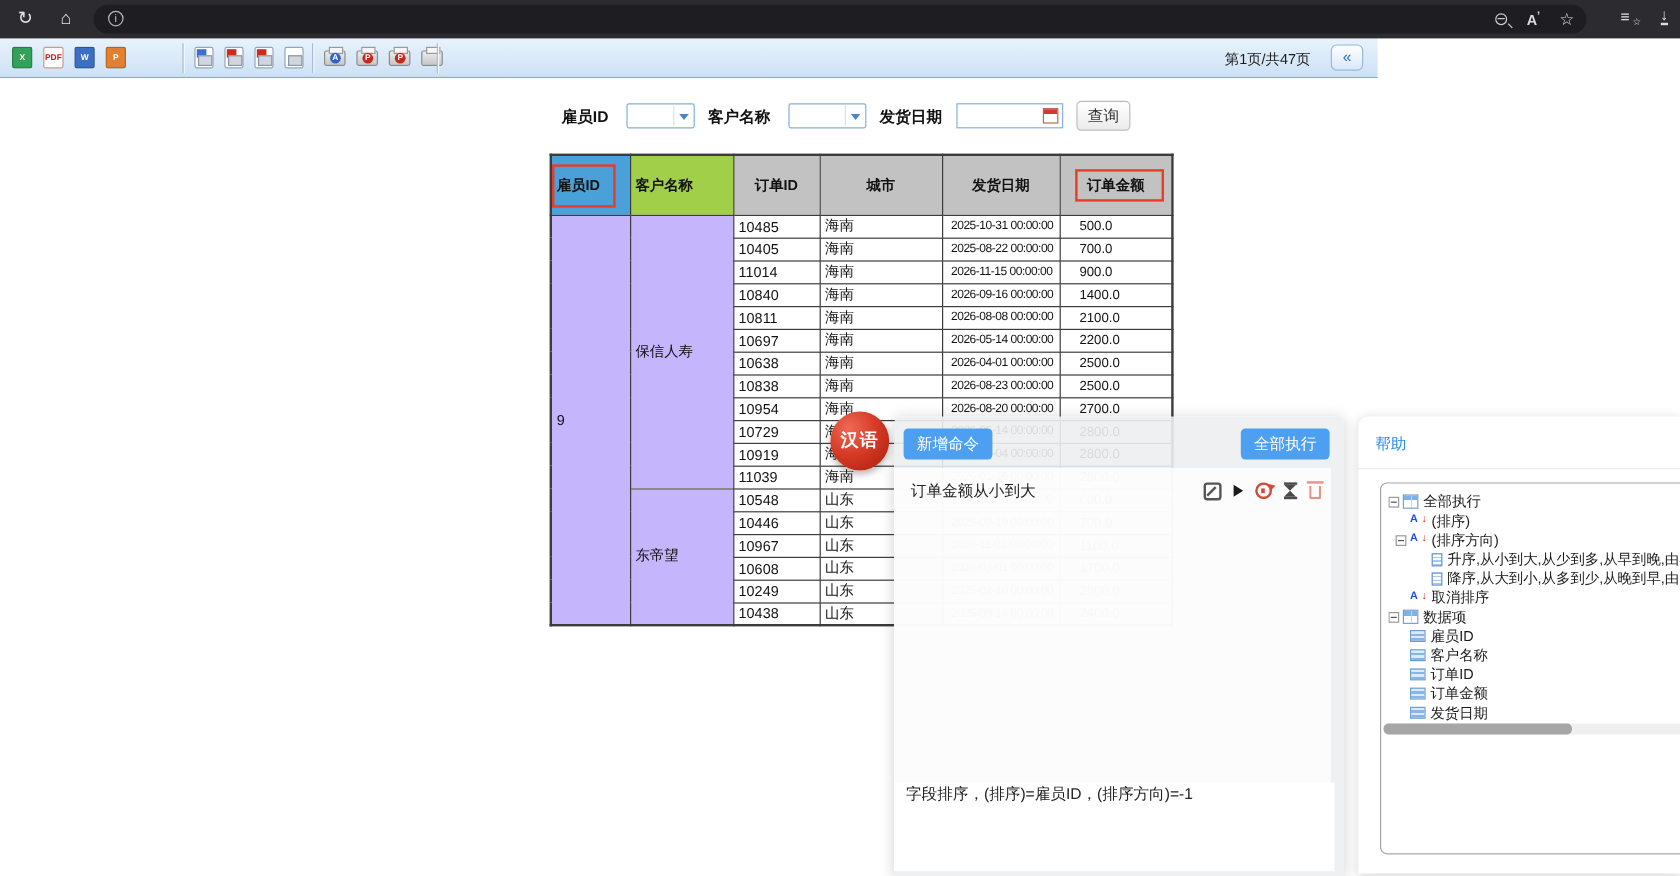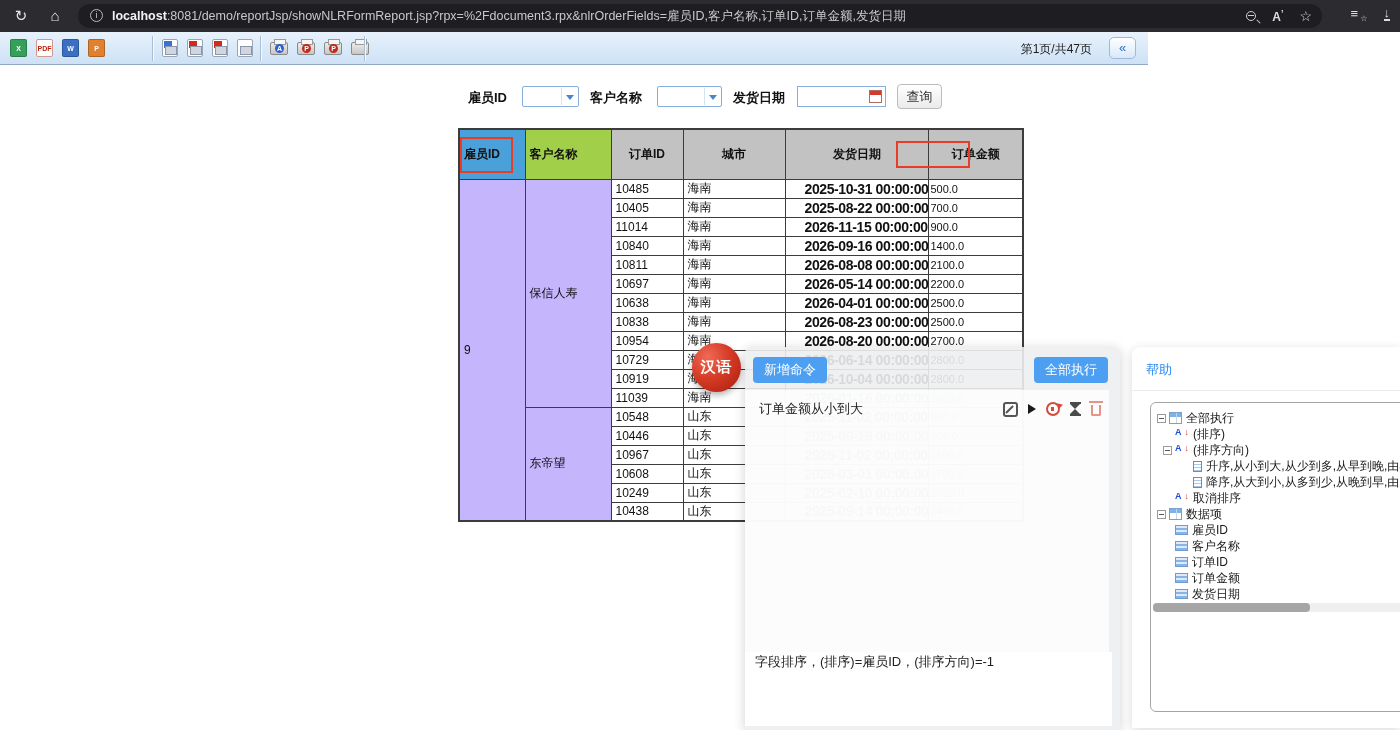--- a/index.html
+++ b/index.html
@@ -78,22 +78,22 @@
   
   .rpt { position:absolute; left:458px; top:128px; z-index:1; }
   .rpt table { border-collapse:collapse; table-layout:fixed; border:2px solid #3c3c3c; }
   .rpt th, .rpt td { border:1px solid #3c3c3c; overflow:hidden; }
   .rpt th { height:50px; font-size:12px; font-weight:bold; color:#111; }
   .th0 { background:#4aa0d8; text-align:left; padding-left:4px; }
   .th1 { background:#a2cf4a; text-align:left; padding-left:4px; }
   .th2,.th3,.th4,.th5 { background:#c2c2c2; text-align:center; }
   .rpt td { height:19px; font-size:12px; color:#111; padding:0 0 0 4px; text-align:left; white-space:nowrap; }
   .cell-emp, .cell-cust { vertical-align:middle; padding-left:3px; background:#c4b5fd; }
-  td.c2 { font-size:14px; letter-spacing:-0.4px; padding-left:19px;font-weight:bold; }
-  td.c3 { font-size:11px; padding-left:1px; }
+  td.c2 { font-size:10px; letter-spacing:-0.4px; padding-left:7px; }
+  td.c3 { font-size:11px; padding-left:16px; }
   .red-box { position:absolute; border:2px solid #e83b28; z-index:5; }
   .red1 { left:2px; top:9px; width:53px; height:36px; }
   .red2 { left:438px; top:13px; width:74px; height:27px; }
 
   
   .lang-badge { position:absolute; left:692px; top:343px; width:49px; height:49px; border-radius:50%;
                 background:radial-gradient(circle at 32% 28%, #ef6a55 0%, #d63b26 45%, #a91d0d 100%);
                 color:#fff; font-size:15px; font-weight:bold; letter-spacing:1px;
                 display:flex; align-items:center; justify-content:center;
                 box-shadow:0 3px 6px rgba(0,0,0,.3); z-index:30; }
@@ -150,21 +150,20 @@
 </head>
 <body>
 
 <div class="screen">
 
   <div class="browser-bar">
     <span class="nav-ic reload">↻</span>
     <span class="nav-ic home">⌂</span>
     <div class="addr">
       <span class="info-i">i</span>
-      <span class="url"><span class="host">localhost</span><span class="rest">:8081/demo/reportJsp/showNLRFormReport.jsp?rpx=%2Fdocument3.rpx&amp;nlrOrderFields=雇员ID,客户名称,订单ID,订单金额,发货日期</span></span>
       <span class="pill-icons">
         <span class="lens"></span>
         <span class="textsize">A</span>
         <span class="star">☆</span>
       </span>
     </div>
     <span class="bar-right">
       <span class="coll"></span>
       <span class="dl">↓</span>
     </span>

